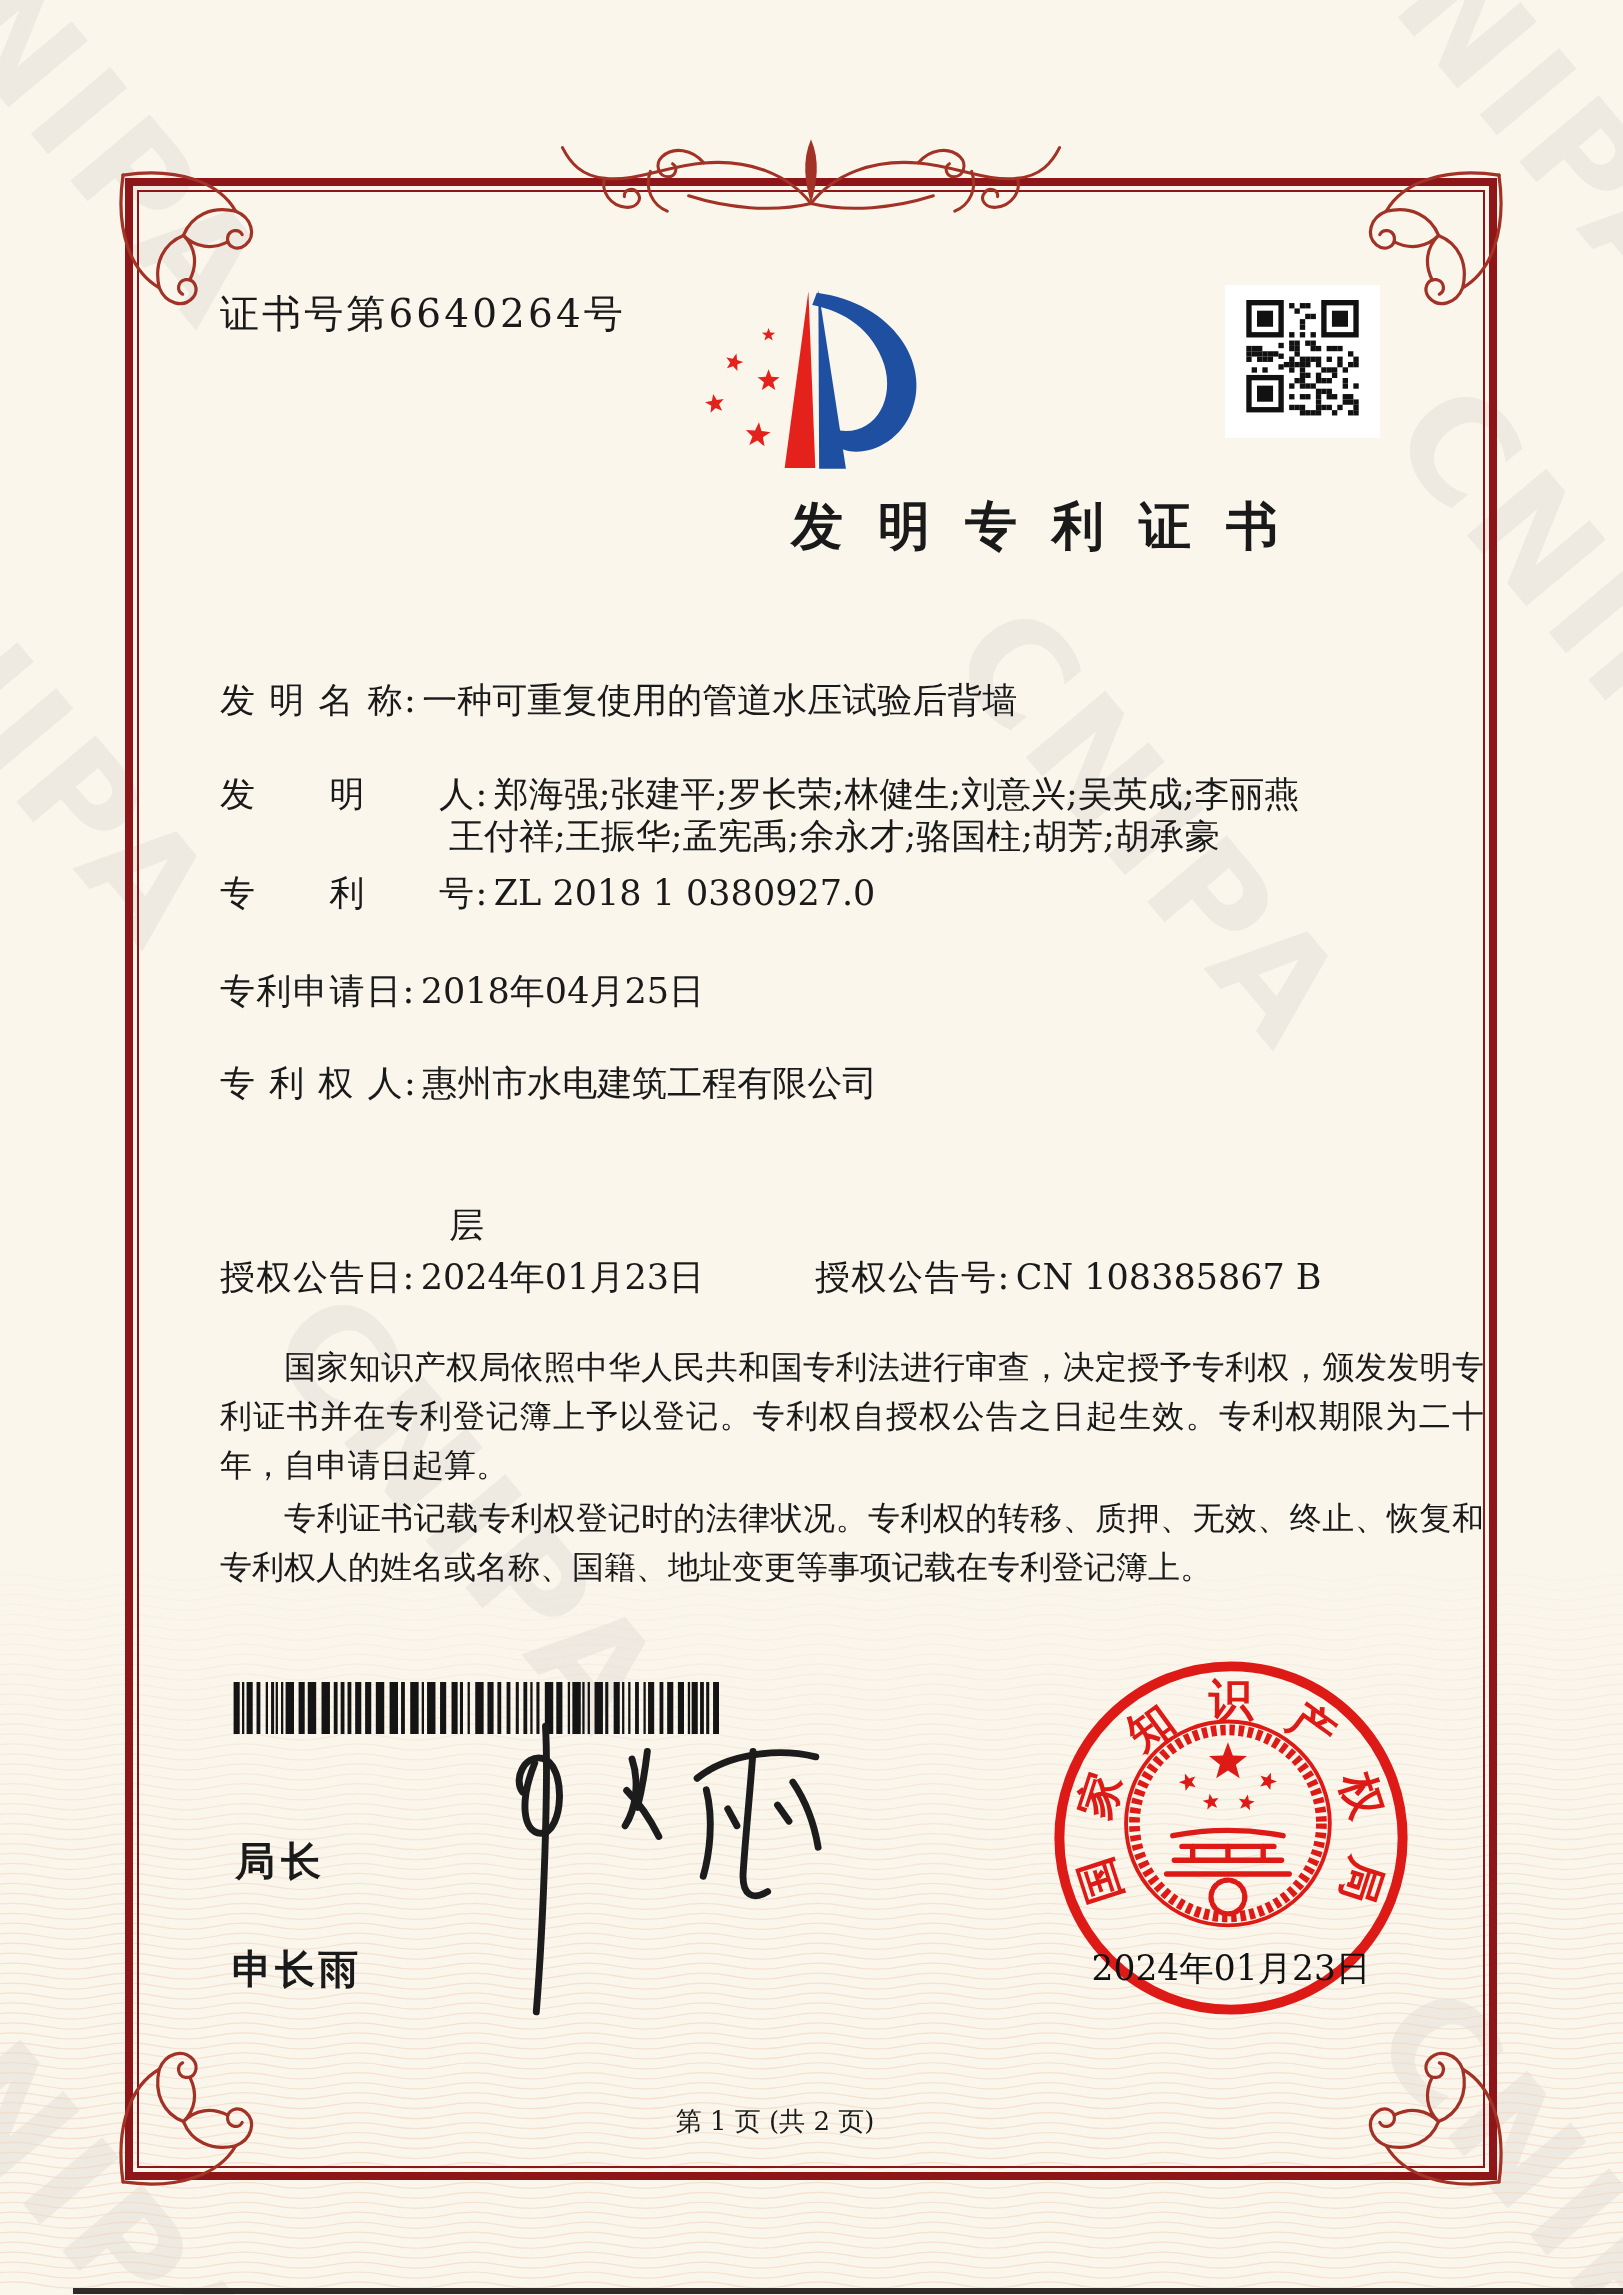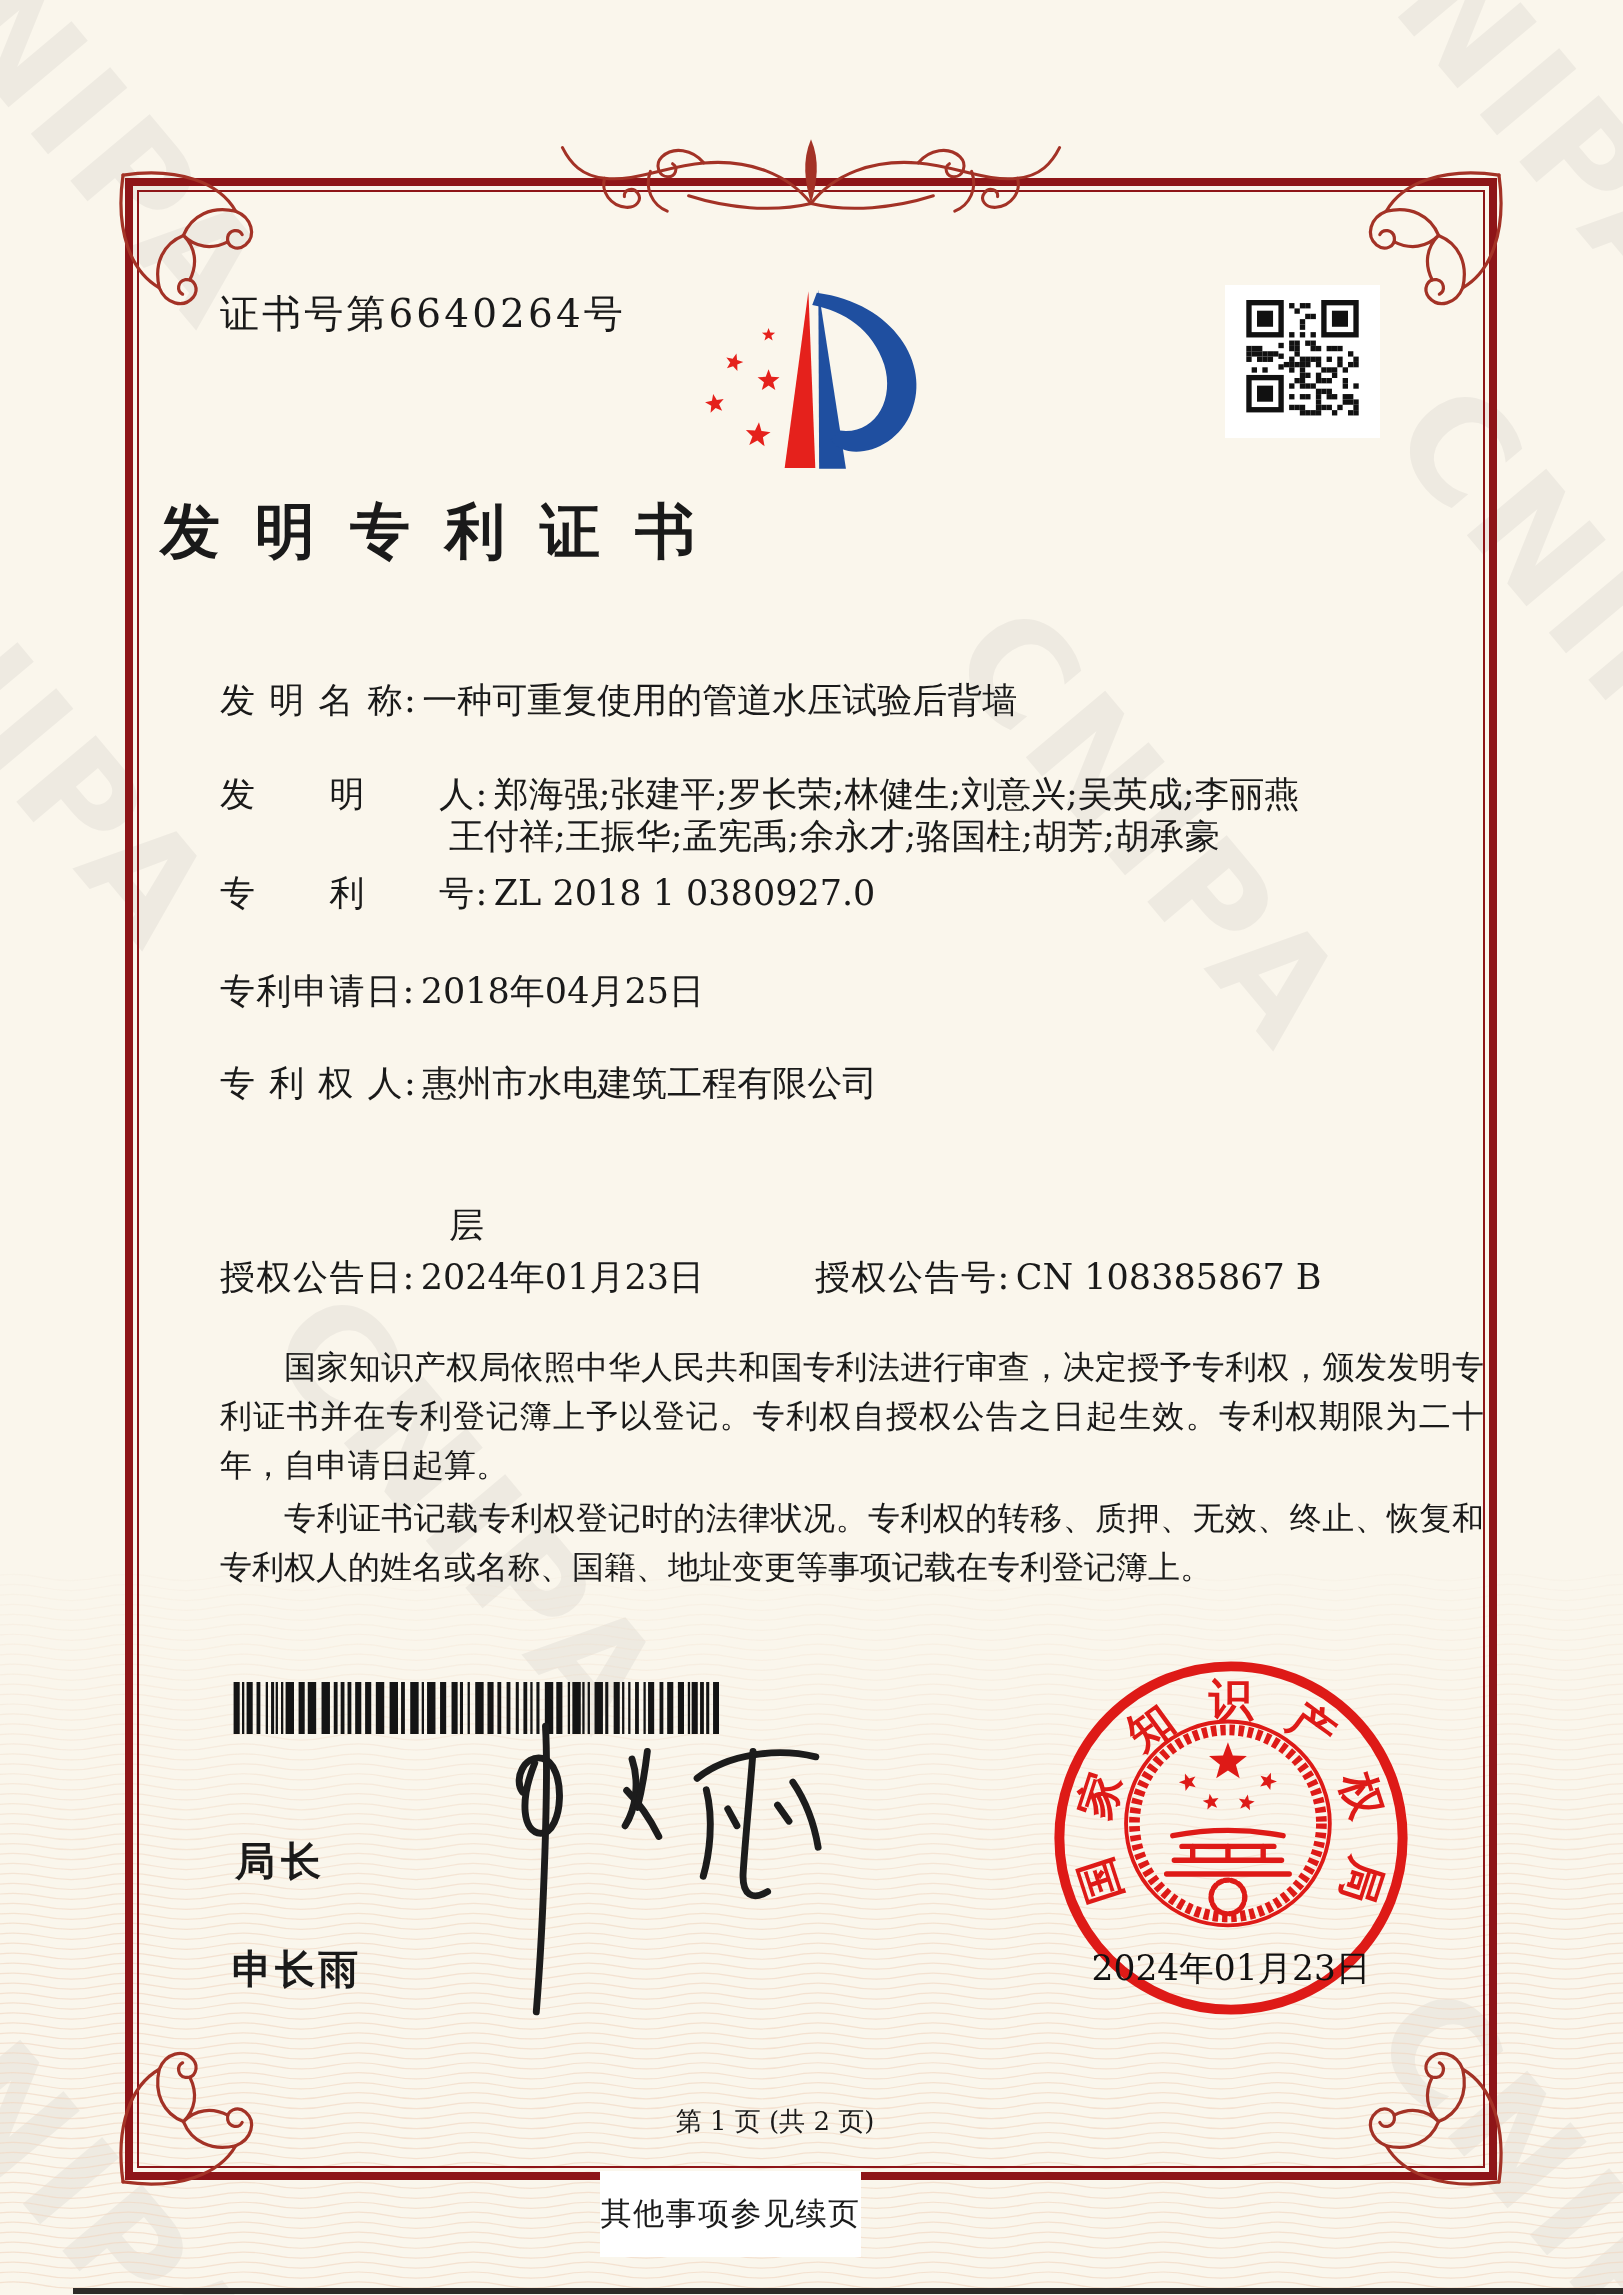--- a/index.html
+++ b/index.html
@@ -23,22 +23,22 @@
     border:8.4px solid var(--frame_red);z-index:1}
   .frame-inner{position:absolute;inset:3.8px;border:2.3px solid var(--frame_red)}
 
   .content{position:absolute;left:0;top:0;width:1623px;height:2295px;z-index:2}
 
   .cert-no{position:absolute;left:220px;top:287px;font-size:39px;letter-spacing:3.1px}
 
   .qr-box{position:absolute;left:1225px;top:285px;width:155px;height:153px;background:#fff}
   .qr-box svg{position:absolute;left:21px;top:15.3px}
 
-  .doc-title{position:absolute;left:125px;top:492px;width:1188px;text-align:left;
-    font-size:60px;font-weight:700;letter-spacing:35px;text-indent:35px;white-space:nowrap}
+  .doc-title{position:absolute;left:125px;top:492px;width:1188px;text-align:right;
+    font-size:52px;font-weight:700;letter-spacing:35px;text-indent:35px;white-space:nowrap}
 
   .field{position:absolute;left:220px;font-size:35px;white-space:nowrap}
   .field .lbl{letter-spacing:1.5px}
   .field .val{margin-left:5px}
   .cont-line{position:absolute;left:449px;font-size:35px;white-space:nowrap}
 
   .paras{position:absolute;left:220px;top:1343px;width:1264px;font-size:32px;
     line-height:49px;text-align:justify}
   .paras p{text-indent:2em}
   .paras p + p{margin-top:4px}
@@ -496,19 +496,16 @@
         <path d="M-60,30 L60,30 M-70,48 L70,48 M-80,66 L80,66"></path>
         <path d="M-46,30 L-46,46 M0,30 L0,46 M46,30 L46,46"></path>
         <circle cy="96" r="22" stroke-dasharray="5 4"></circle>
       </g>
     </g>
     <text id="seal-date" x="231" y="416" text-anchor="middle" fill="#111111" font-size="45" font-family="'DejaVu Serif','Liberation Serif',serif">2024年01月23日</text>
   </svg>
 
   <div class="page-no">第 1 页 (共 2 页)</div>
 
-  <div class="continuation">
-    <span>其他事项参见续页</span>
-  </div>
 
   <div class="bottom-line"></div>
 </div>
 
 
 </body></html>

